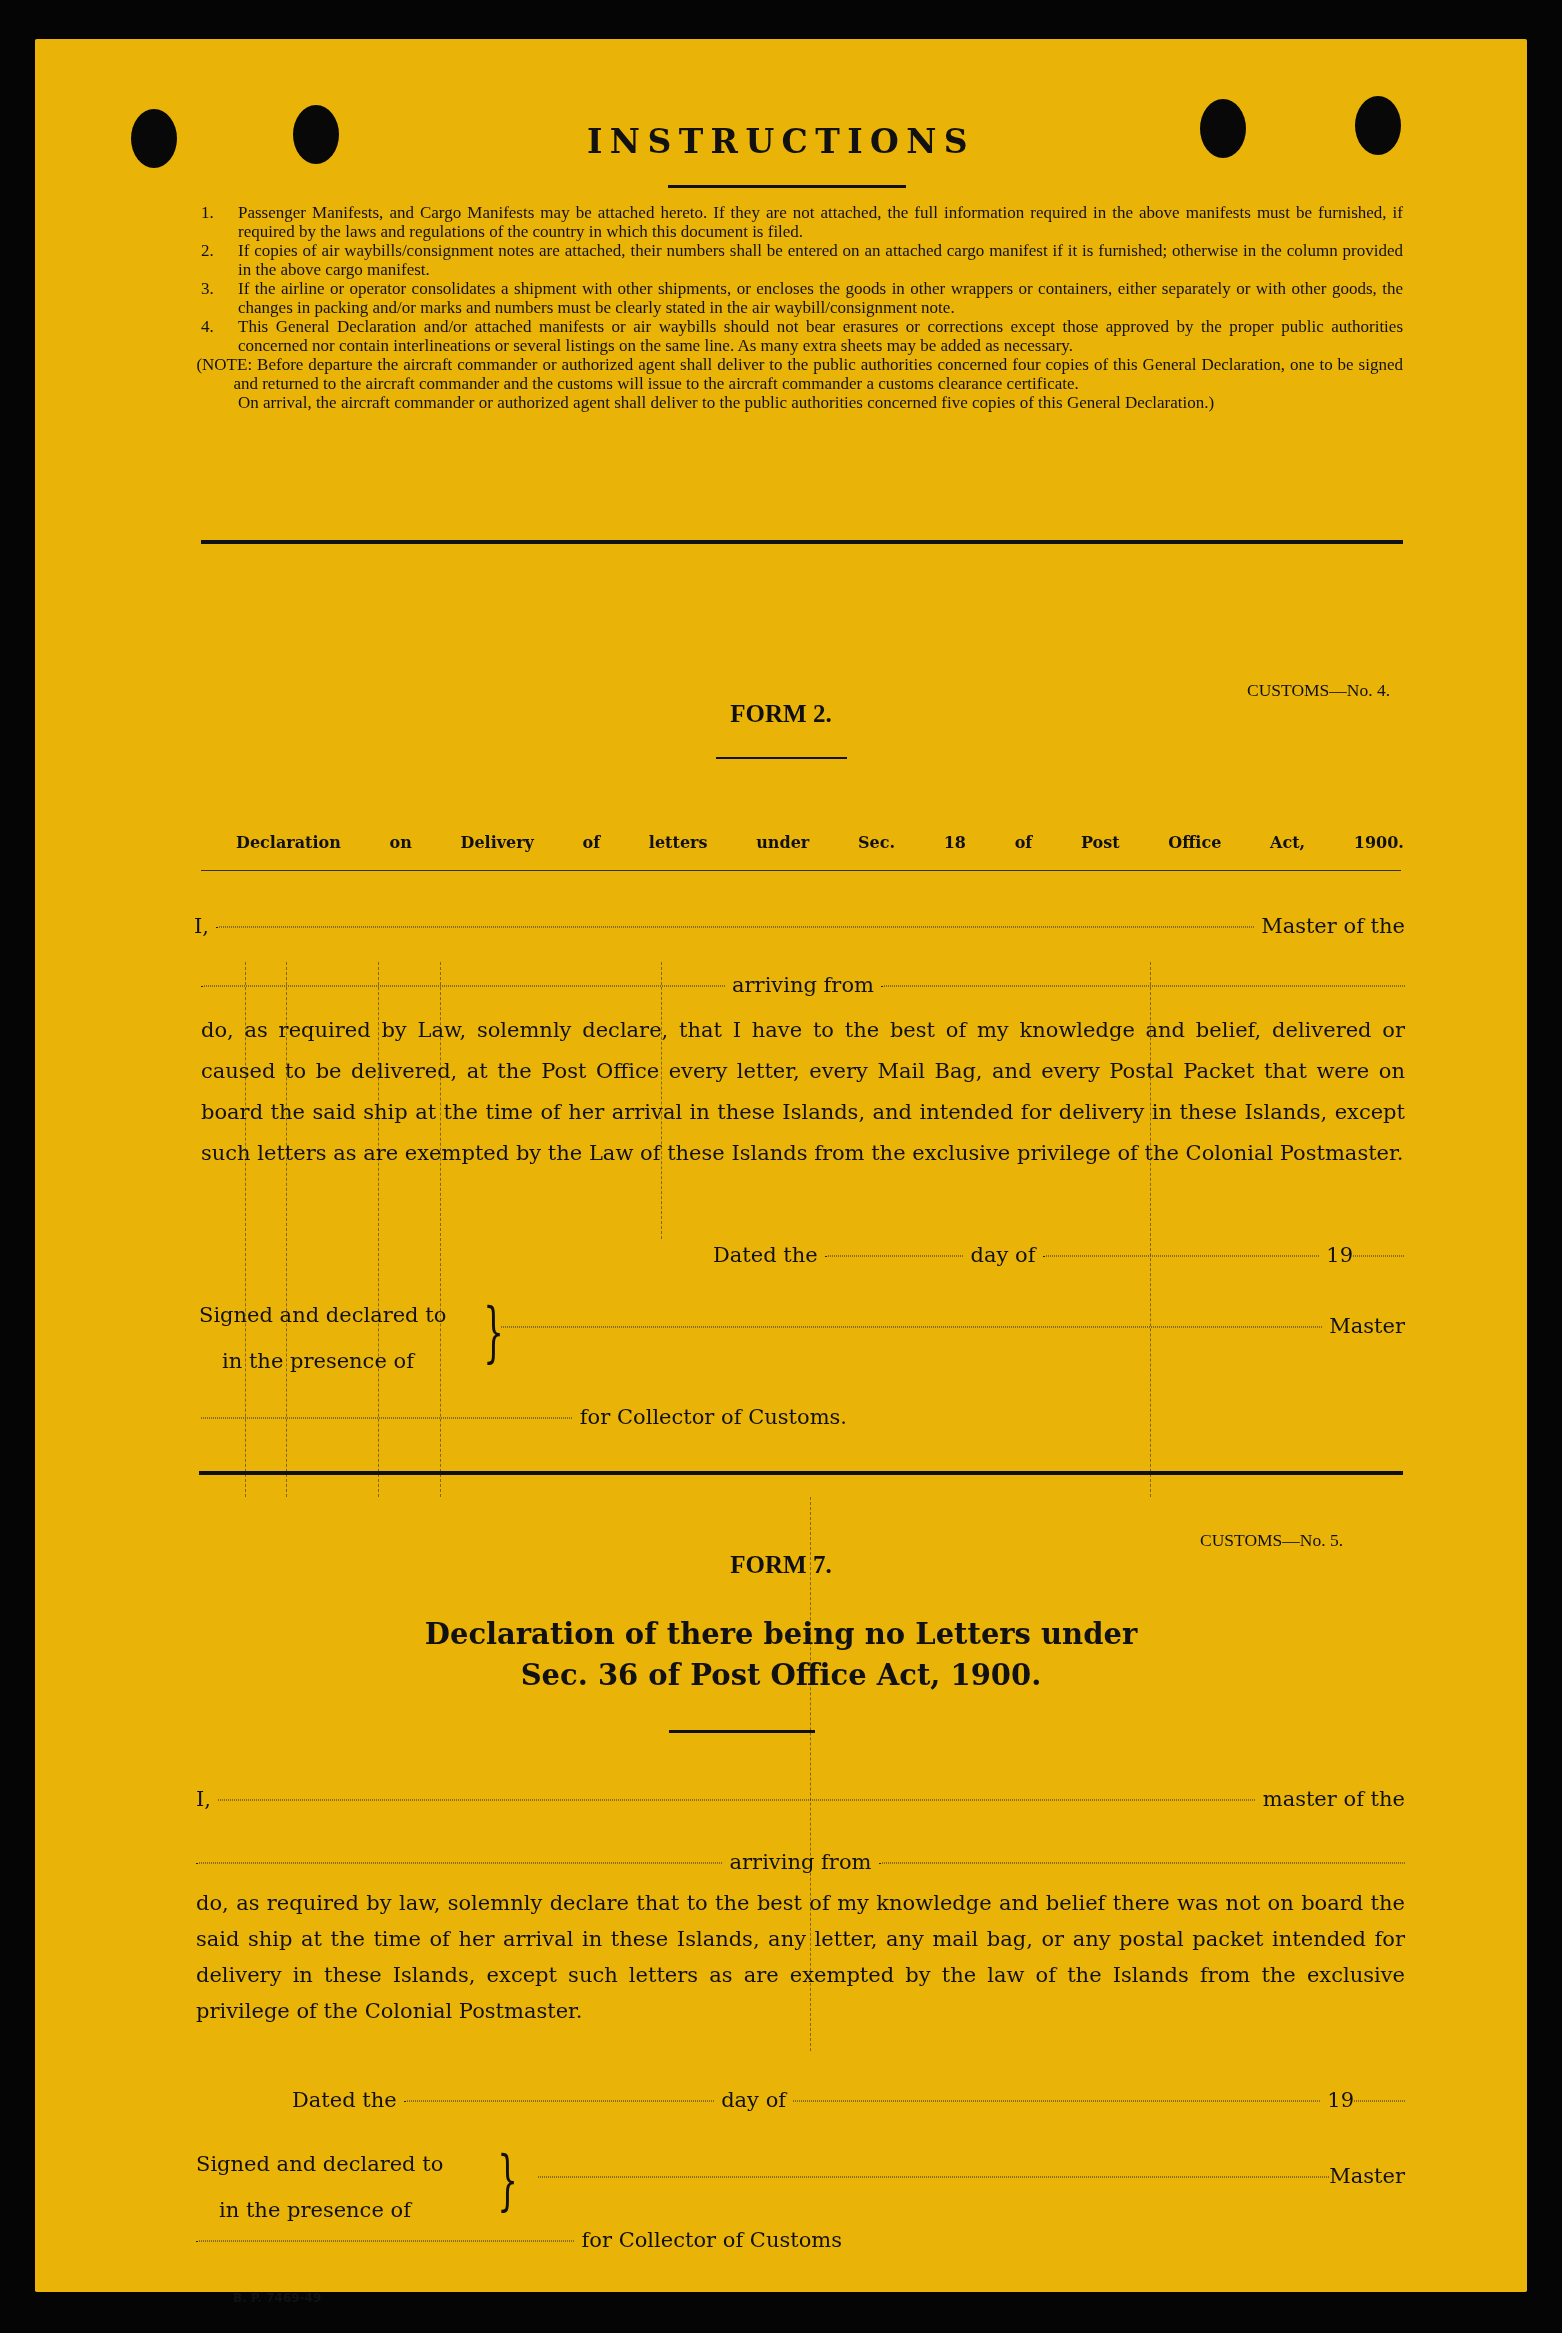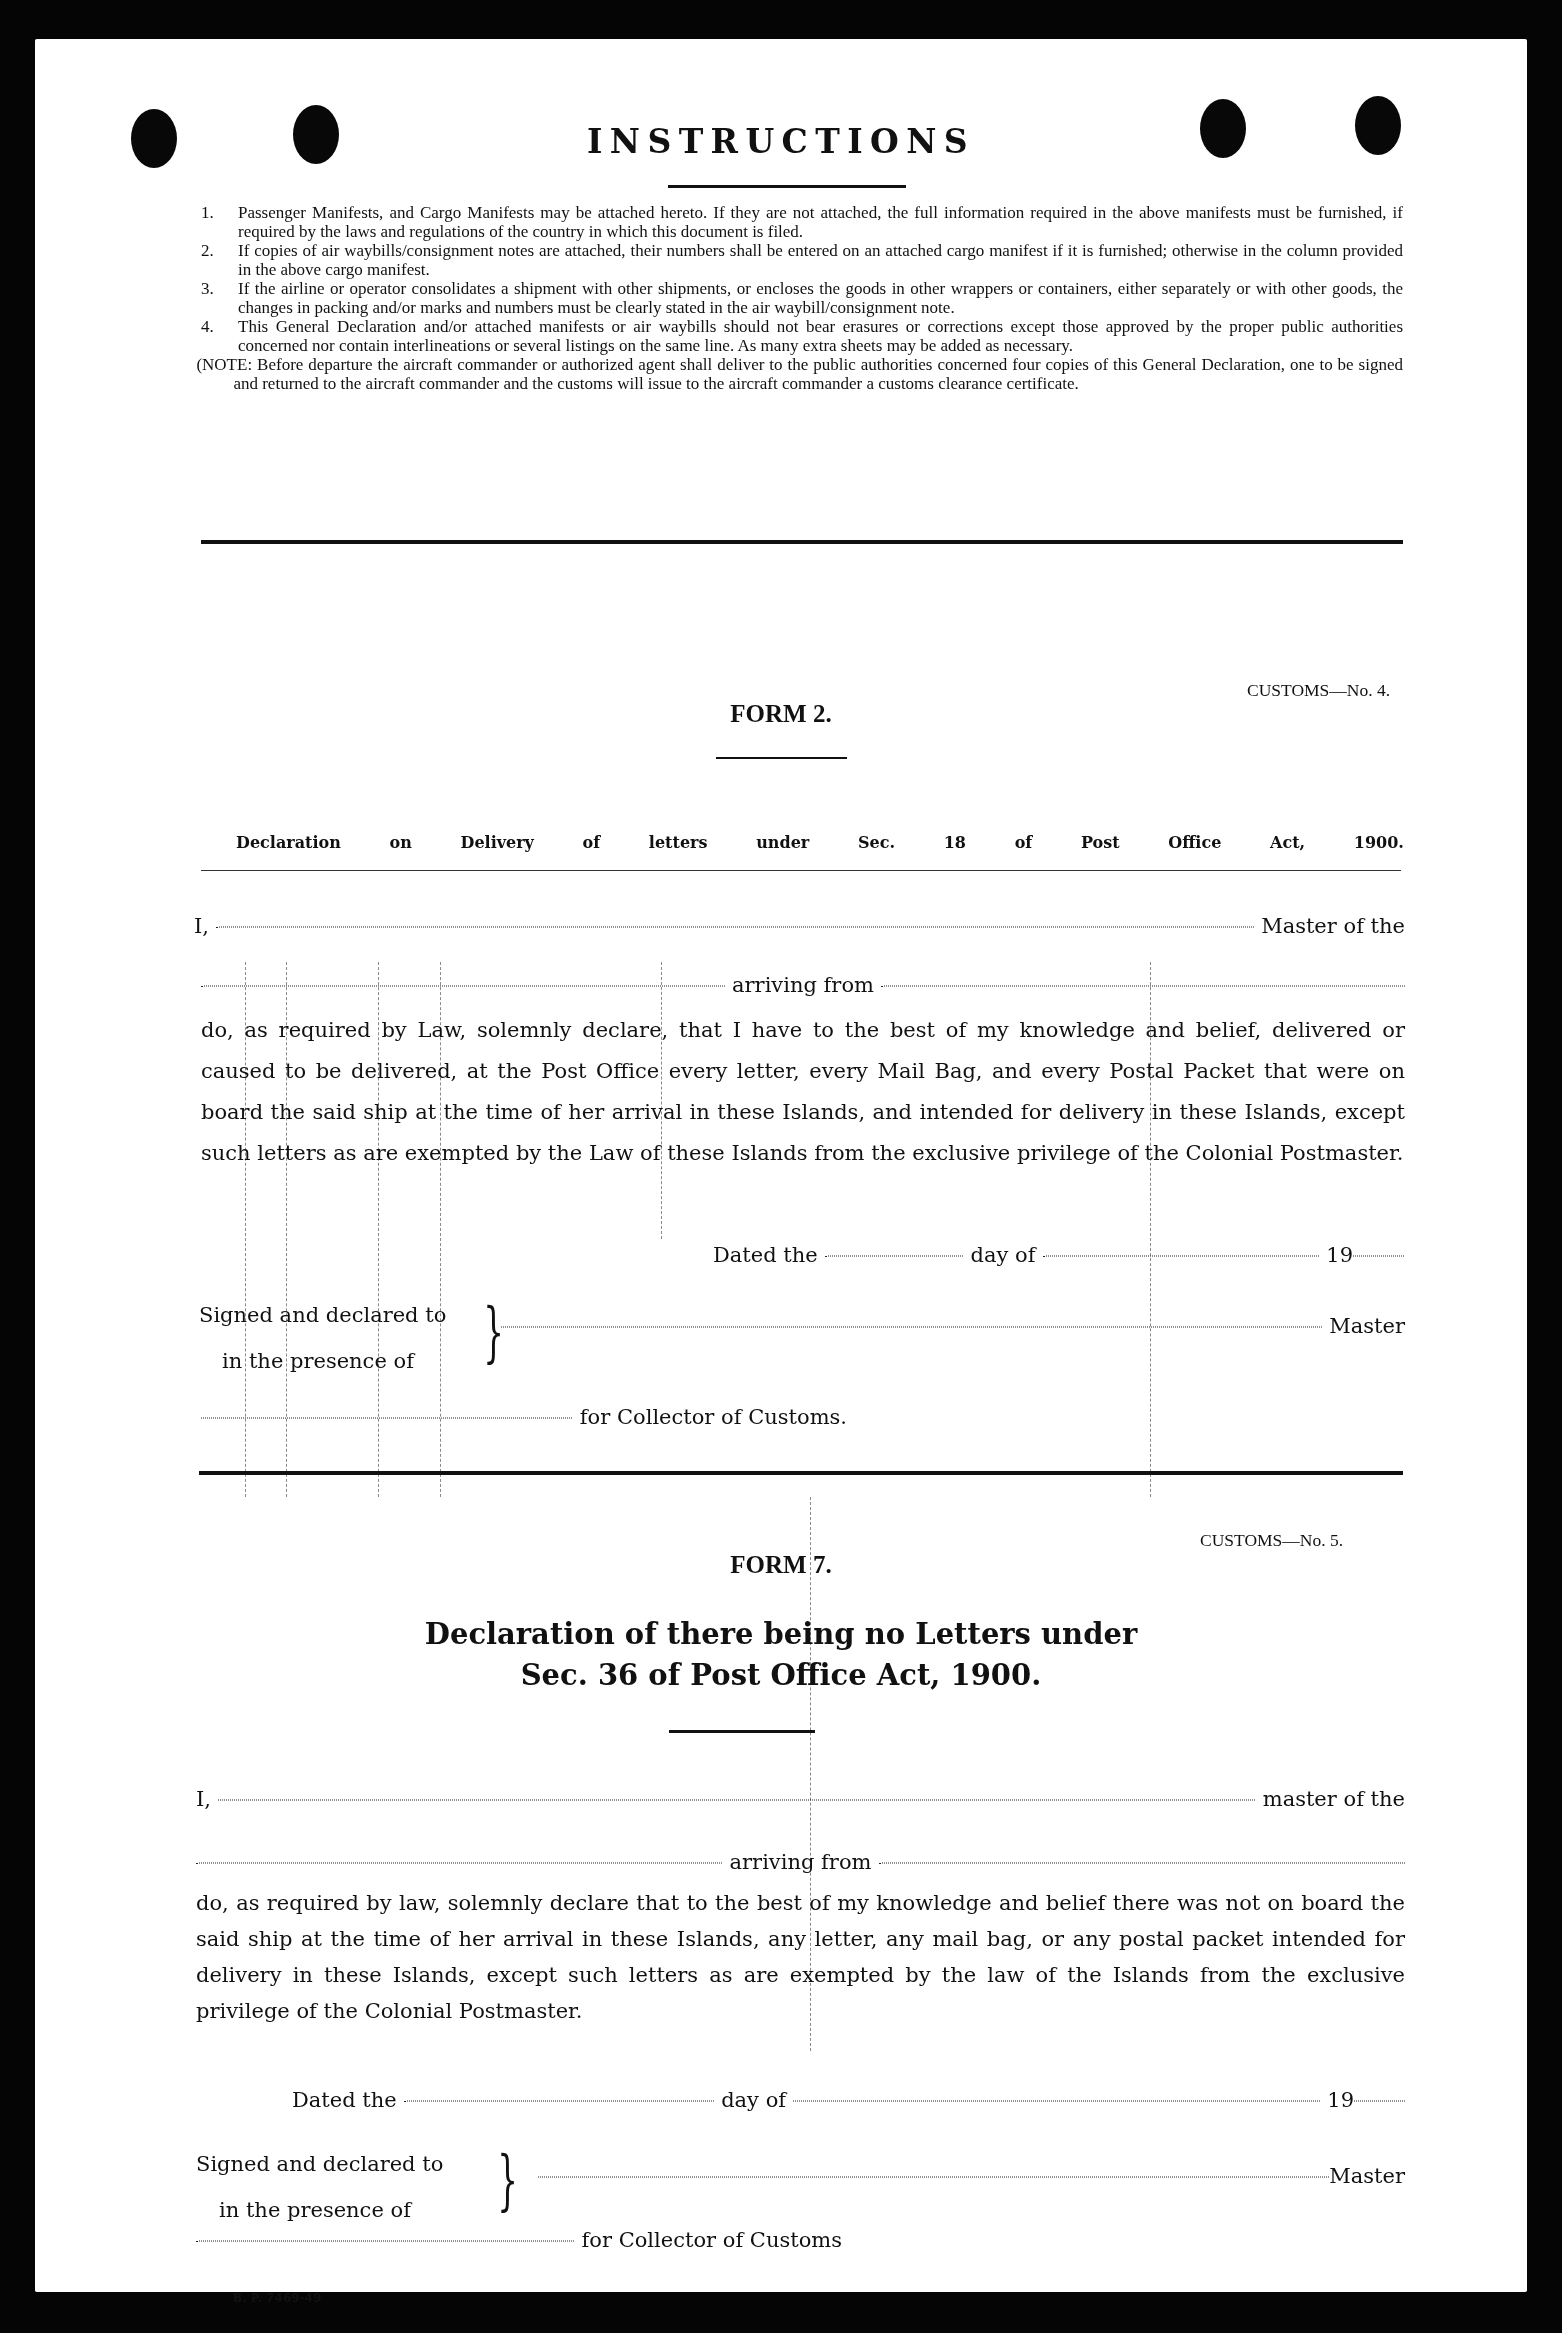--- a/index.html
+++ b/index.html
@@ -8,21 +8,21 @@
       background: #050505;
       position: relative;
       overflow: hidden;
       font-family: "DejaVu Serif", serif;
       color: #111;
     }
     .paper {
       position: absolute;
       left: 35px; top: 39px;
       width: 1492px; height: 2253px;
-      background: #ffffff;
+      background: #eab308;
       border-radius: 1.8px;
     }
     .tab-tear {
       position: absolute; left: 40px; top: 0; width: 28px; height: 18.5px;
       background: #050505;
     }
     .punch {
       position: absolute; width: 46px; height: 59px; border-radius: 50%;
       background: #080808;
     }
@@ -127,20 +127,21 @@
     </div>
     <div class="instr-item">
       <span class="instr-num">3.</span>
       <span class="instr-text">If the airline or operator consolidates a shipment with other shipments, or encloses the goods in other wrappers or containers, either separately or with other goods, the changes in packing and/or marks and numbers must be clearly stated in the air waybill/consignment note.</span>
     </div>
     <div class="instr-item">
       <span class="instr-num">4.</span>
       <span class="instr-text">This General Declaration and/or attached manifests or air waybills should not bear erasures or corrections except those approved by the proper public authorities concerned nor contain interlineations or several listings on the same line. As many extra sheets may be added as necessary.</span>
     </div>
     <div class="note-first" style="text-indent:-37px; padding-left:37px; margin-left:-4.6px;">(NOTE: Before departure the aircraft commander or authorized agent shall deliver to the public authorities concerned four copies of this General Declaration, one to be signed and returned to the aircraft commander and the customs will issue to the aircraft commander a customs clearance certificate.</div>
+    <div class="note-indent">On arrival, the aircraft commander or authorized agent shall deliver to the public authorities concerned five copies of this General Declaration.)</div>
   </div>
 
   <div class="abs thick-rule" style="left:166px; top:501px; width:1202px;"></div>
 
 
   <div class="abs customs-no" style="left:1212px; top:641px;">CUSTOMS—No. 4.</div>
   <div class="abs form-title" style="top:661px;">FORM 2.</div>
   <div class="abs rule-short" style="left:681px; top:718px; width:131px; height:1.8px;"></div>
 
   <div class="abs decl1">

